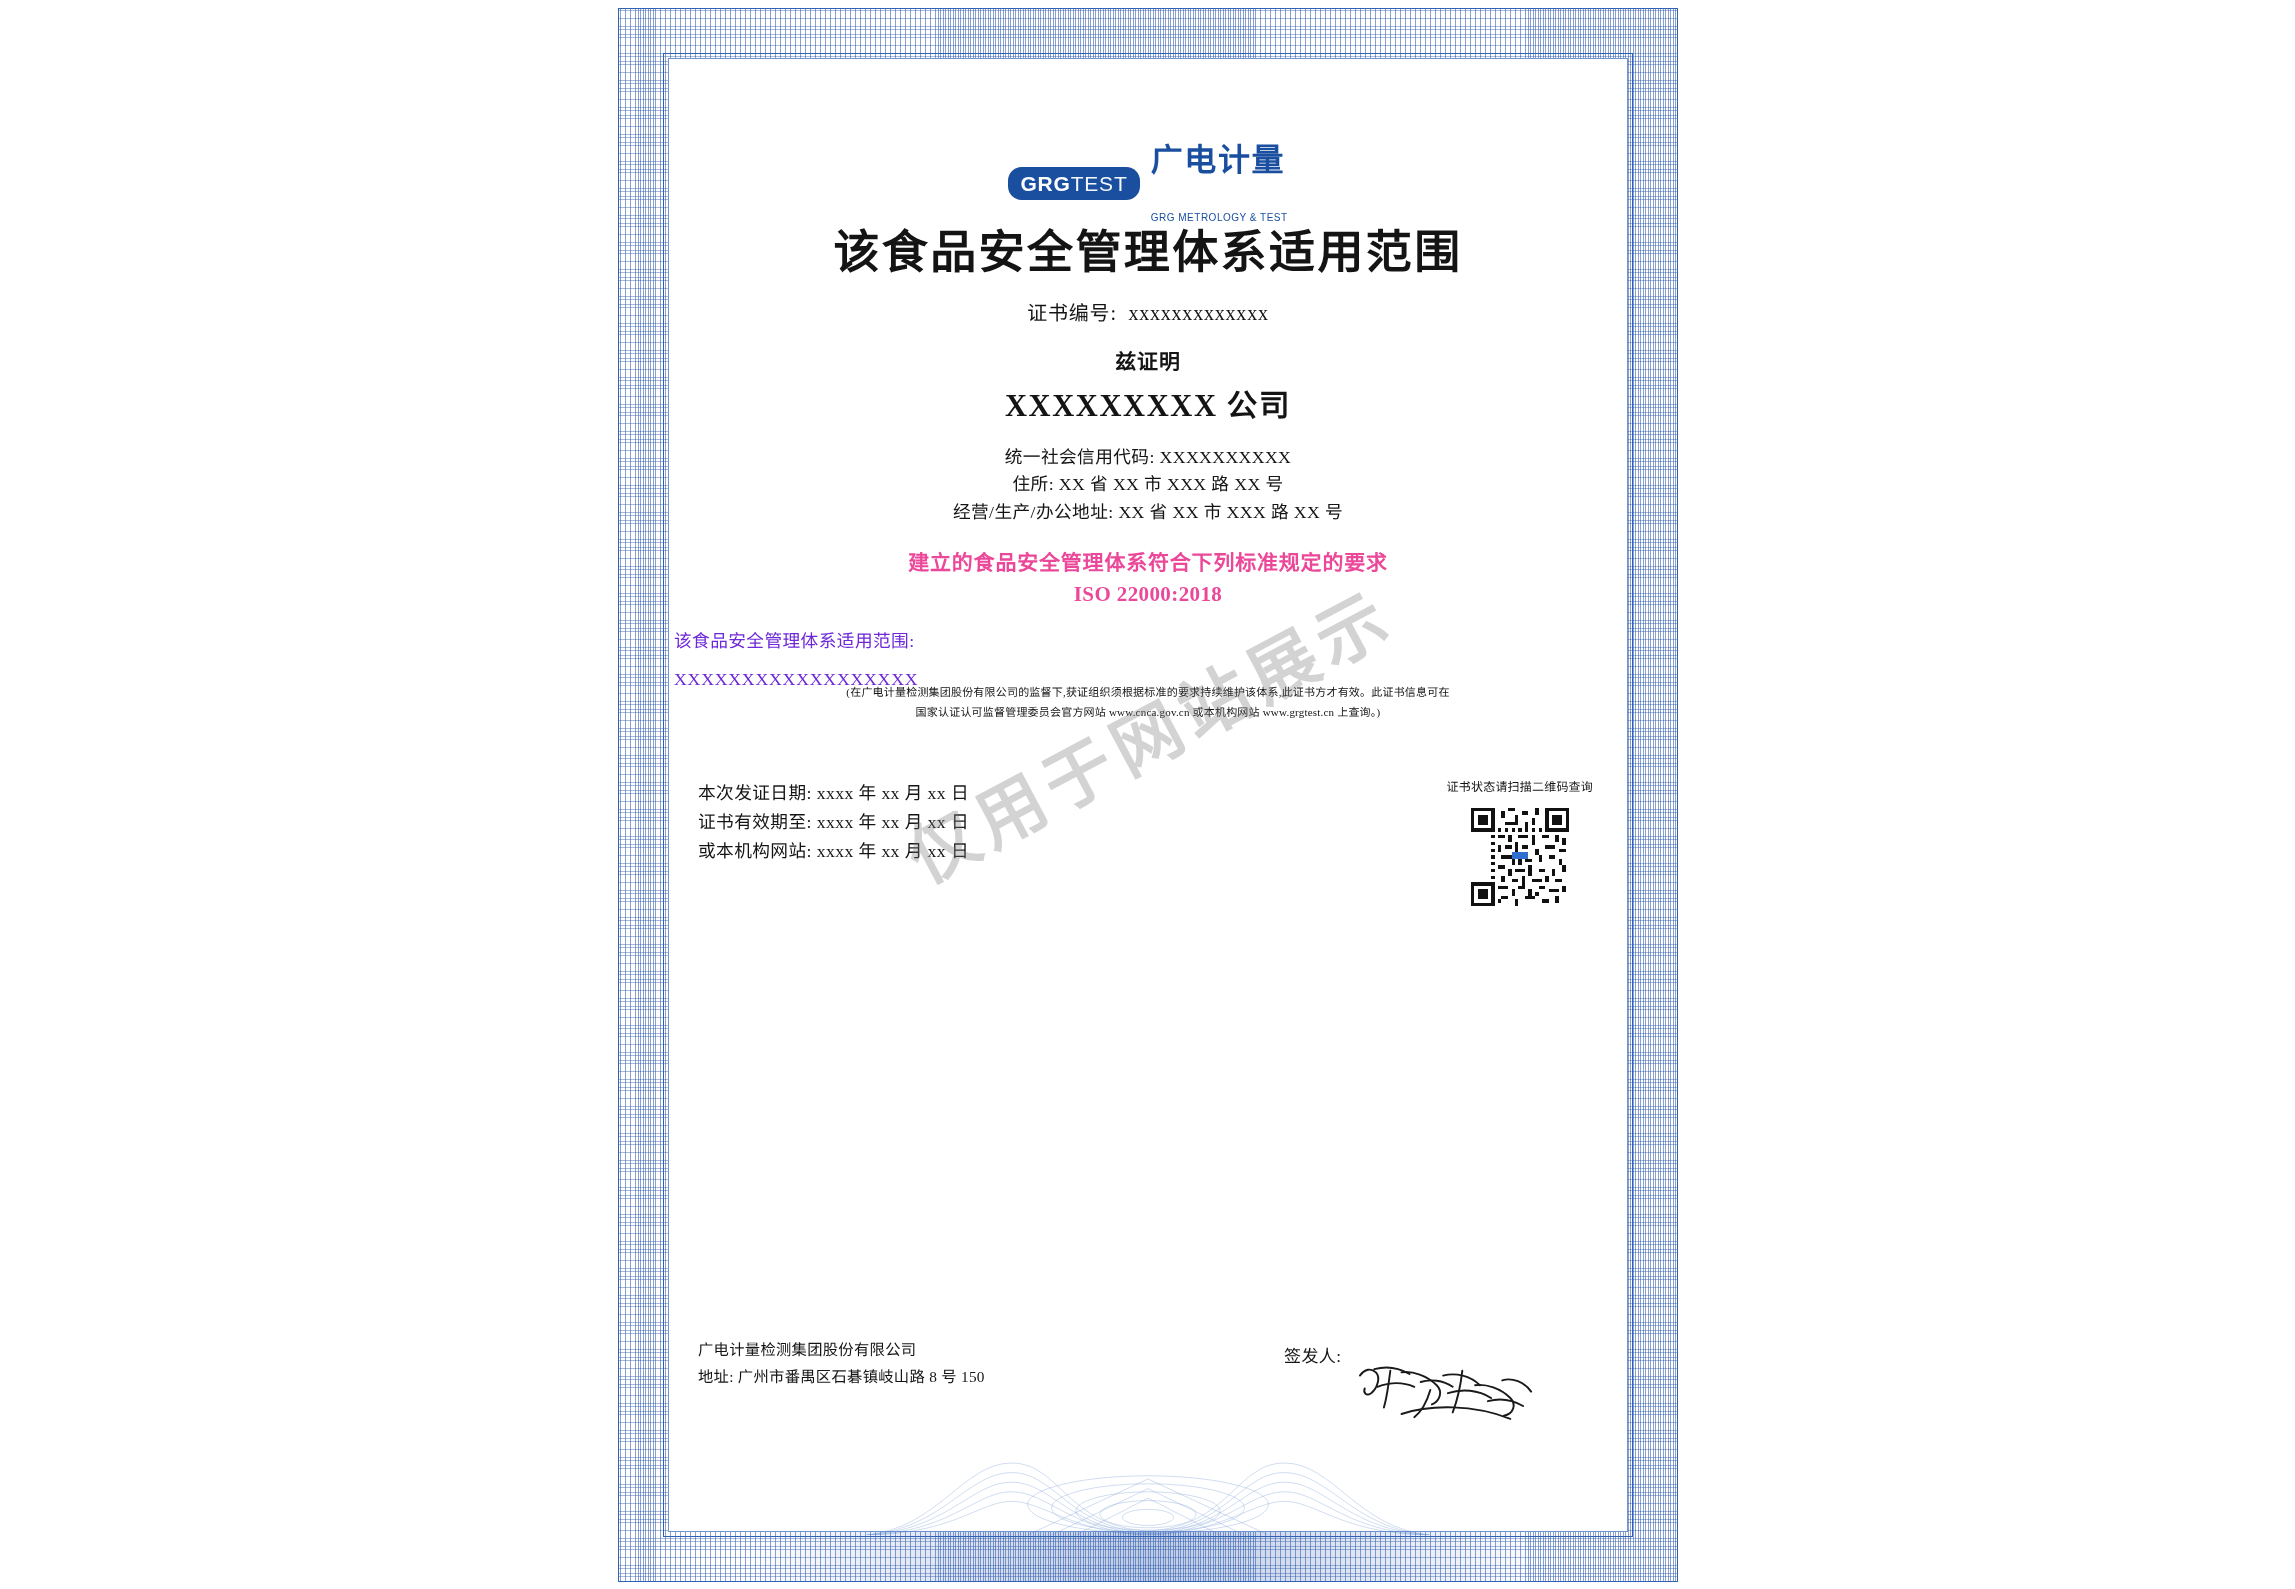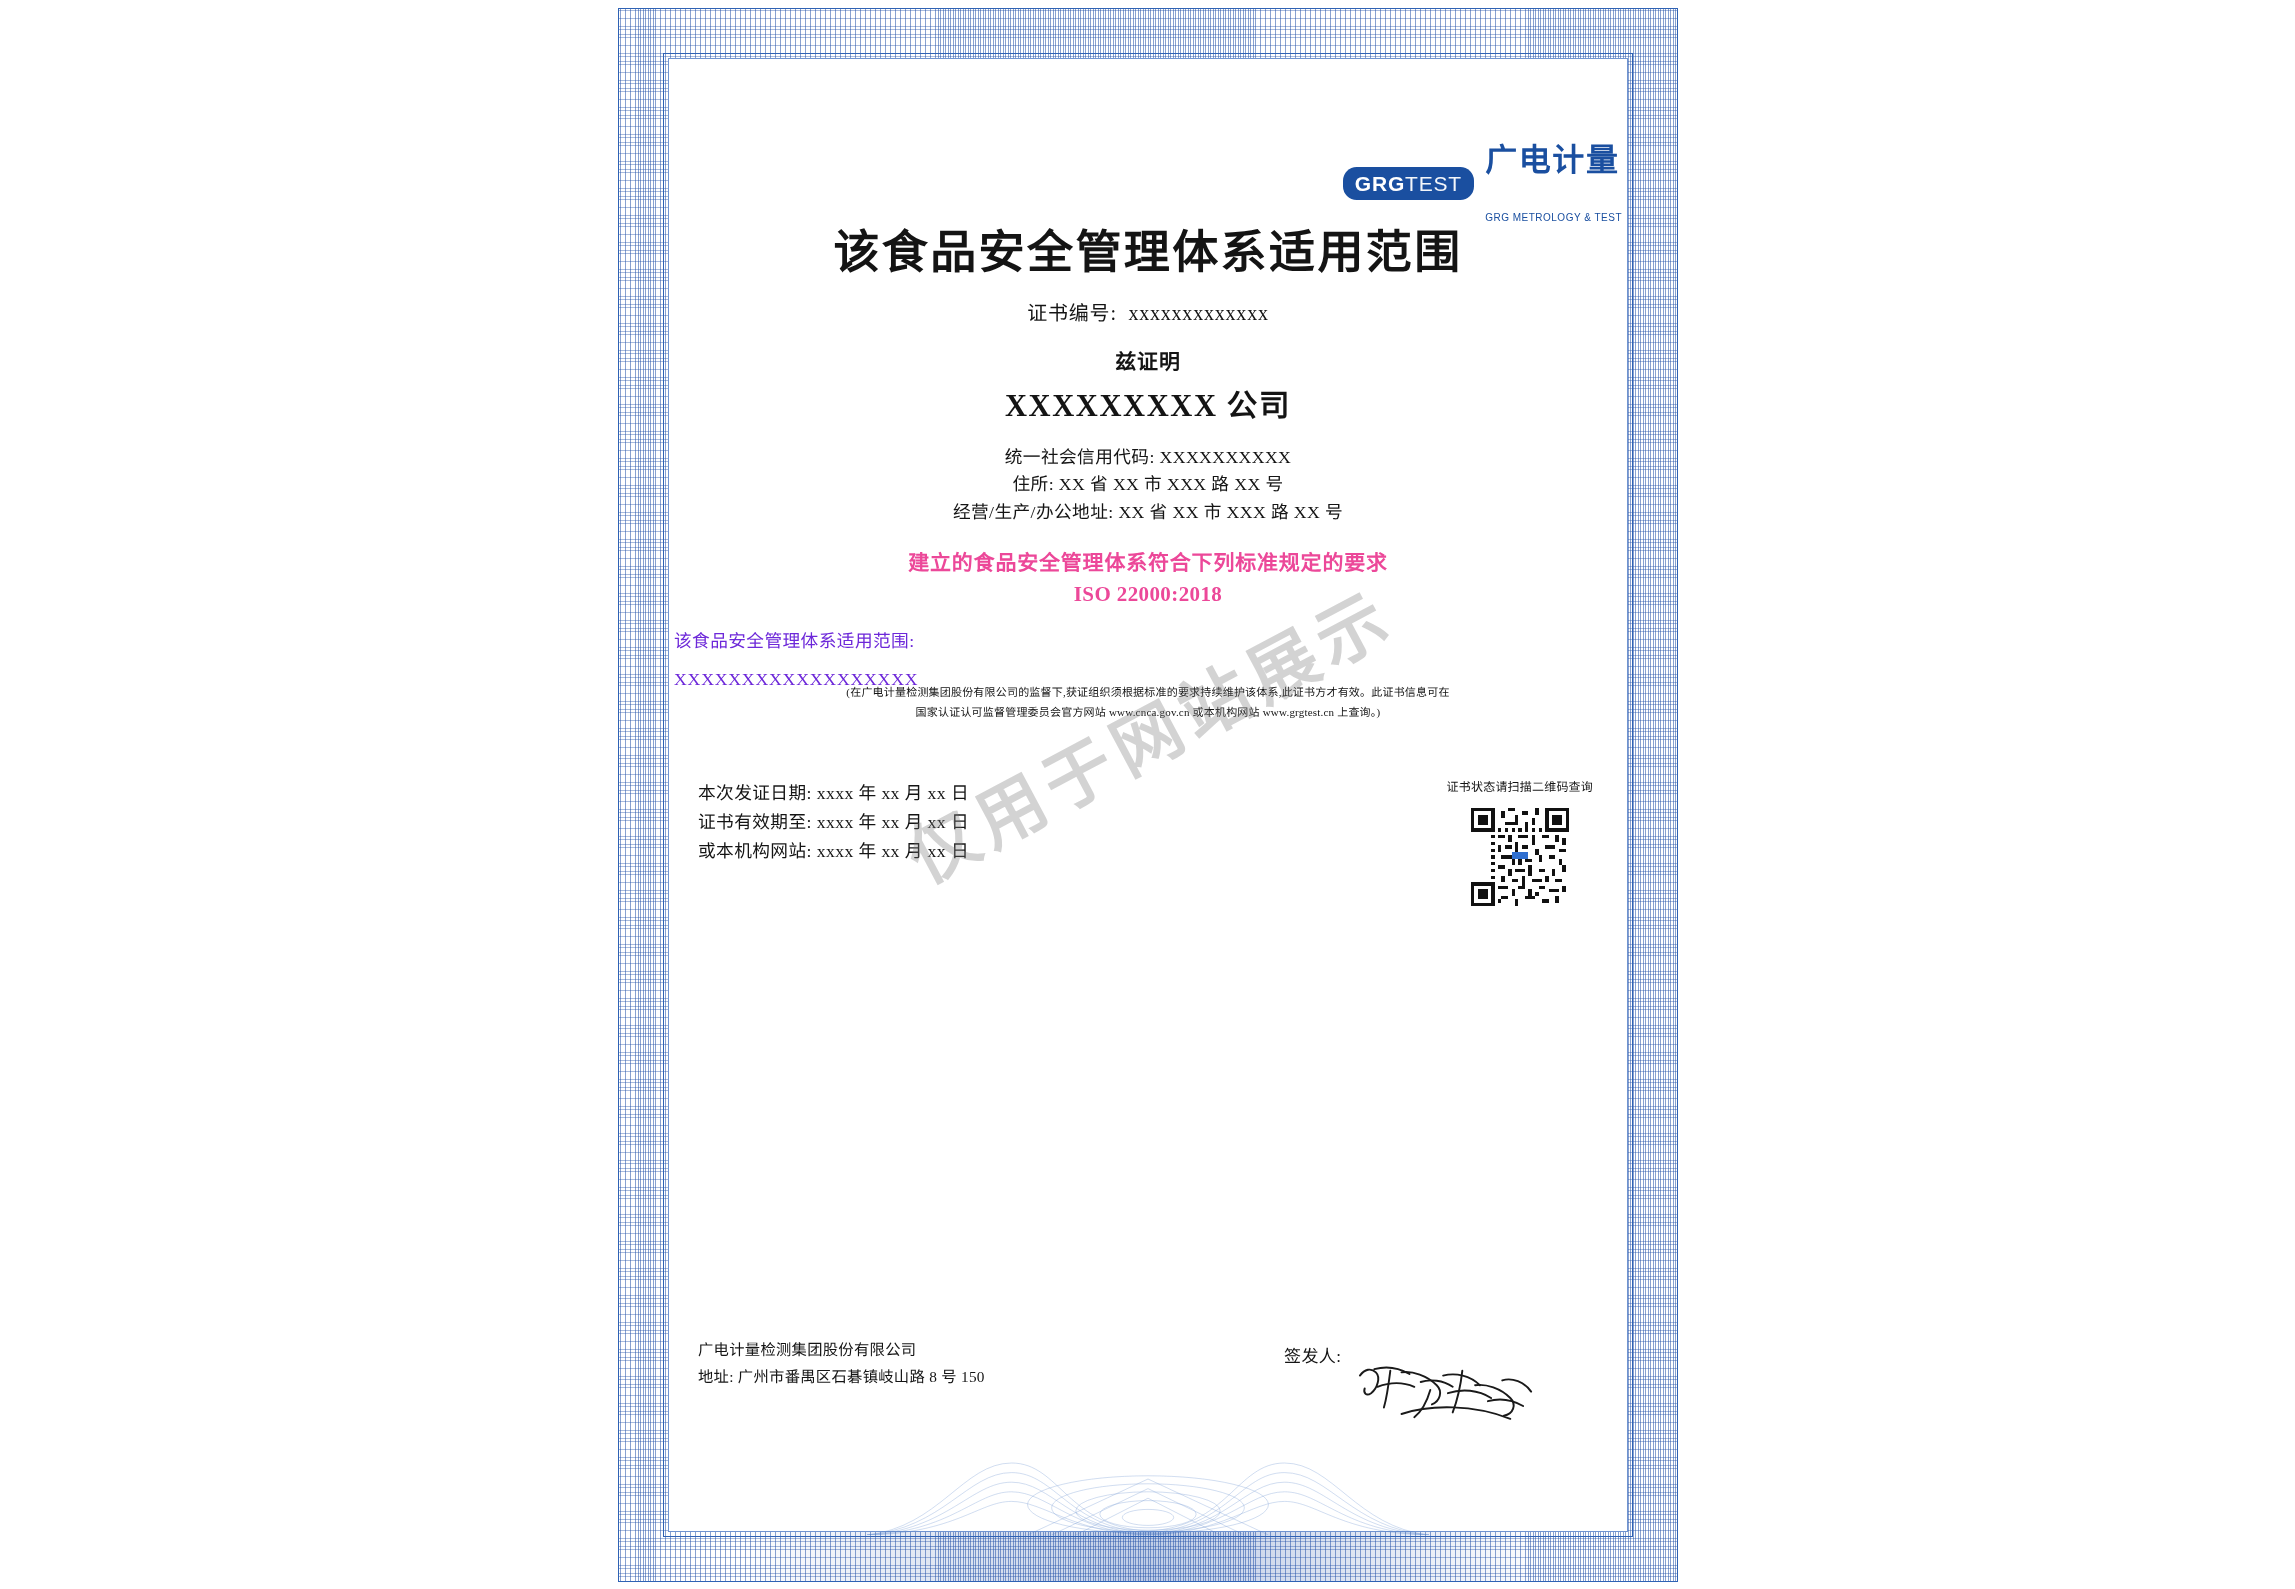--- a/index.html
+++ b/index.html
@@ -87,21 +87,21 @@
     right: 56px;
     bottom: 56px;
   }
 
   .logo-row {
     position: absolute;
     left: 0;
     right: 0;
     top: 80px;
     display: flex;
-    justify-content: flex-end;
+    justify-content: center;
     align-items: center;
     gap: 11.2px;
   }
   .logo-badge {
     background: #1a4fa0;
     color: #ffffff;
     font-family: "Liberation Sans", sans-serif;
     font-weight: bold;
     font-size: 21px;
     letter-spacing: 0.8px;

